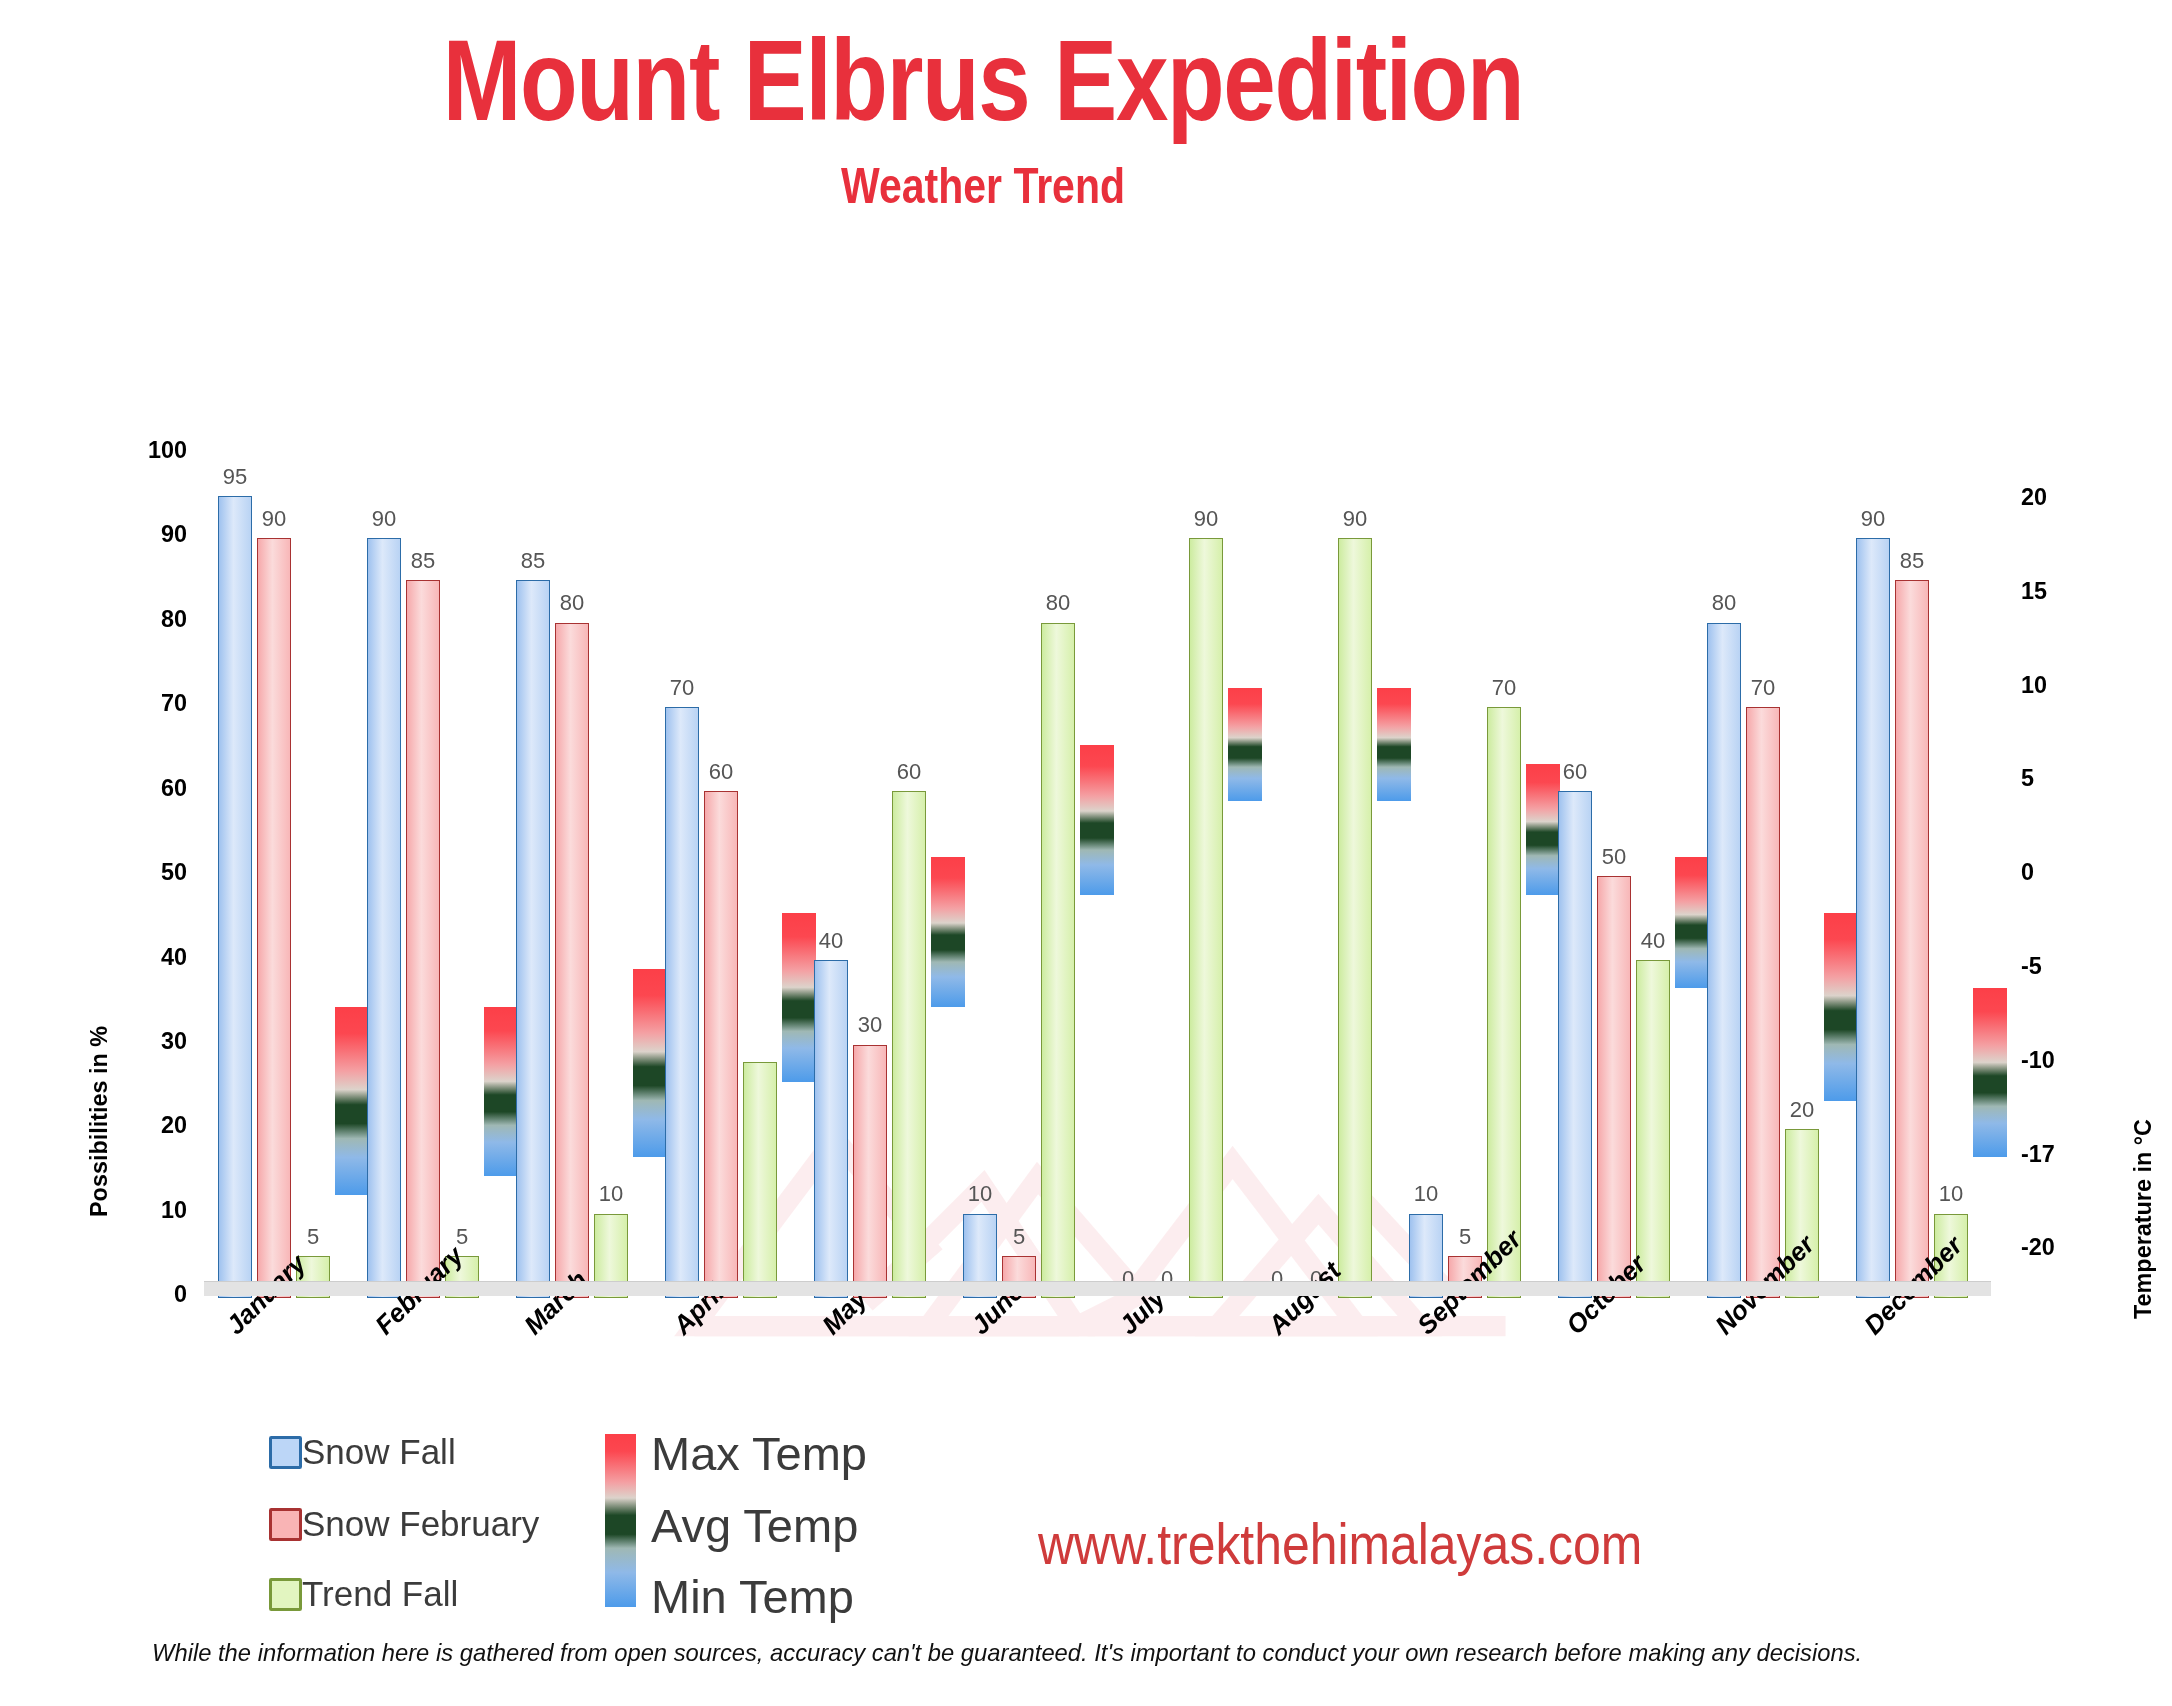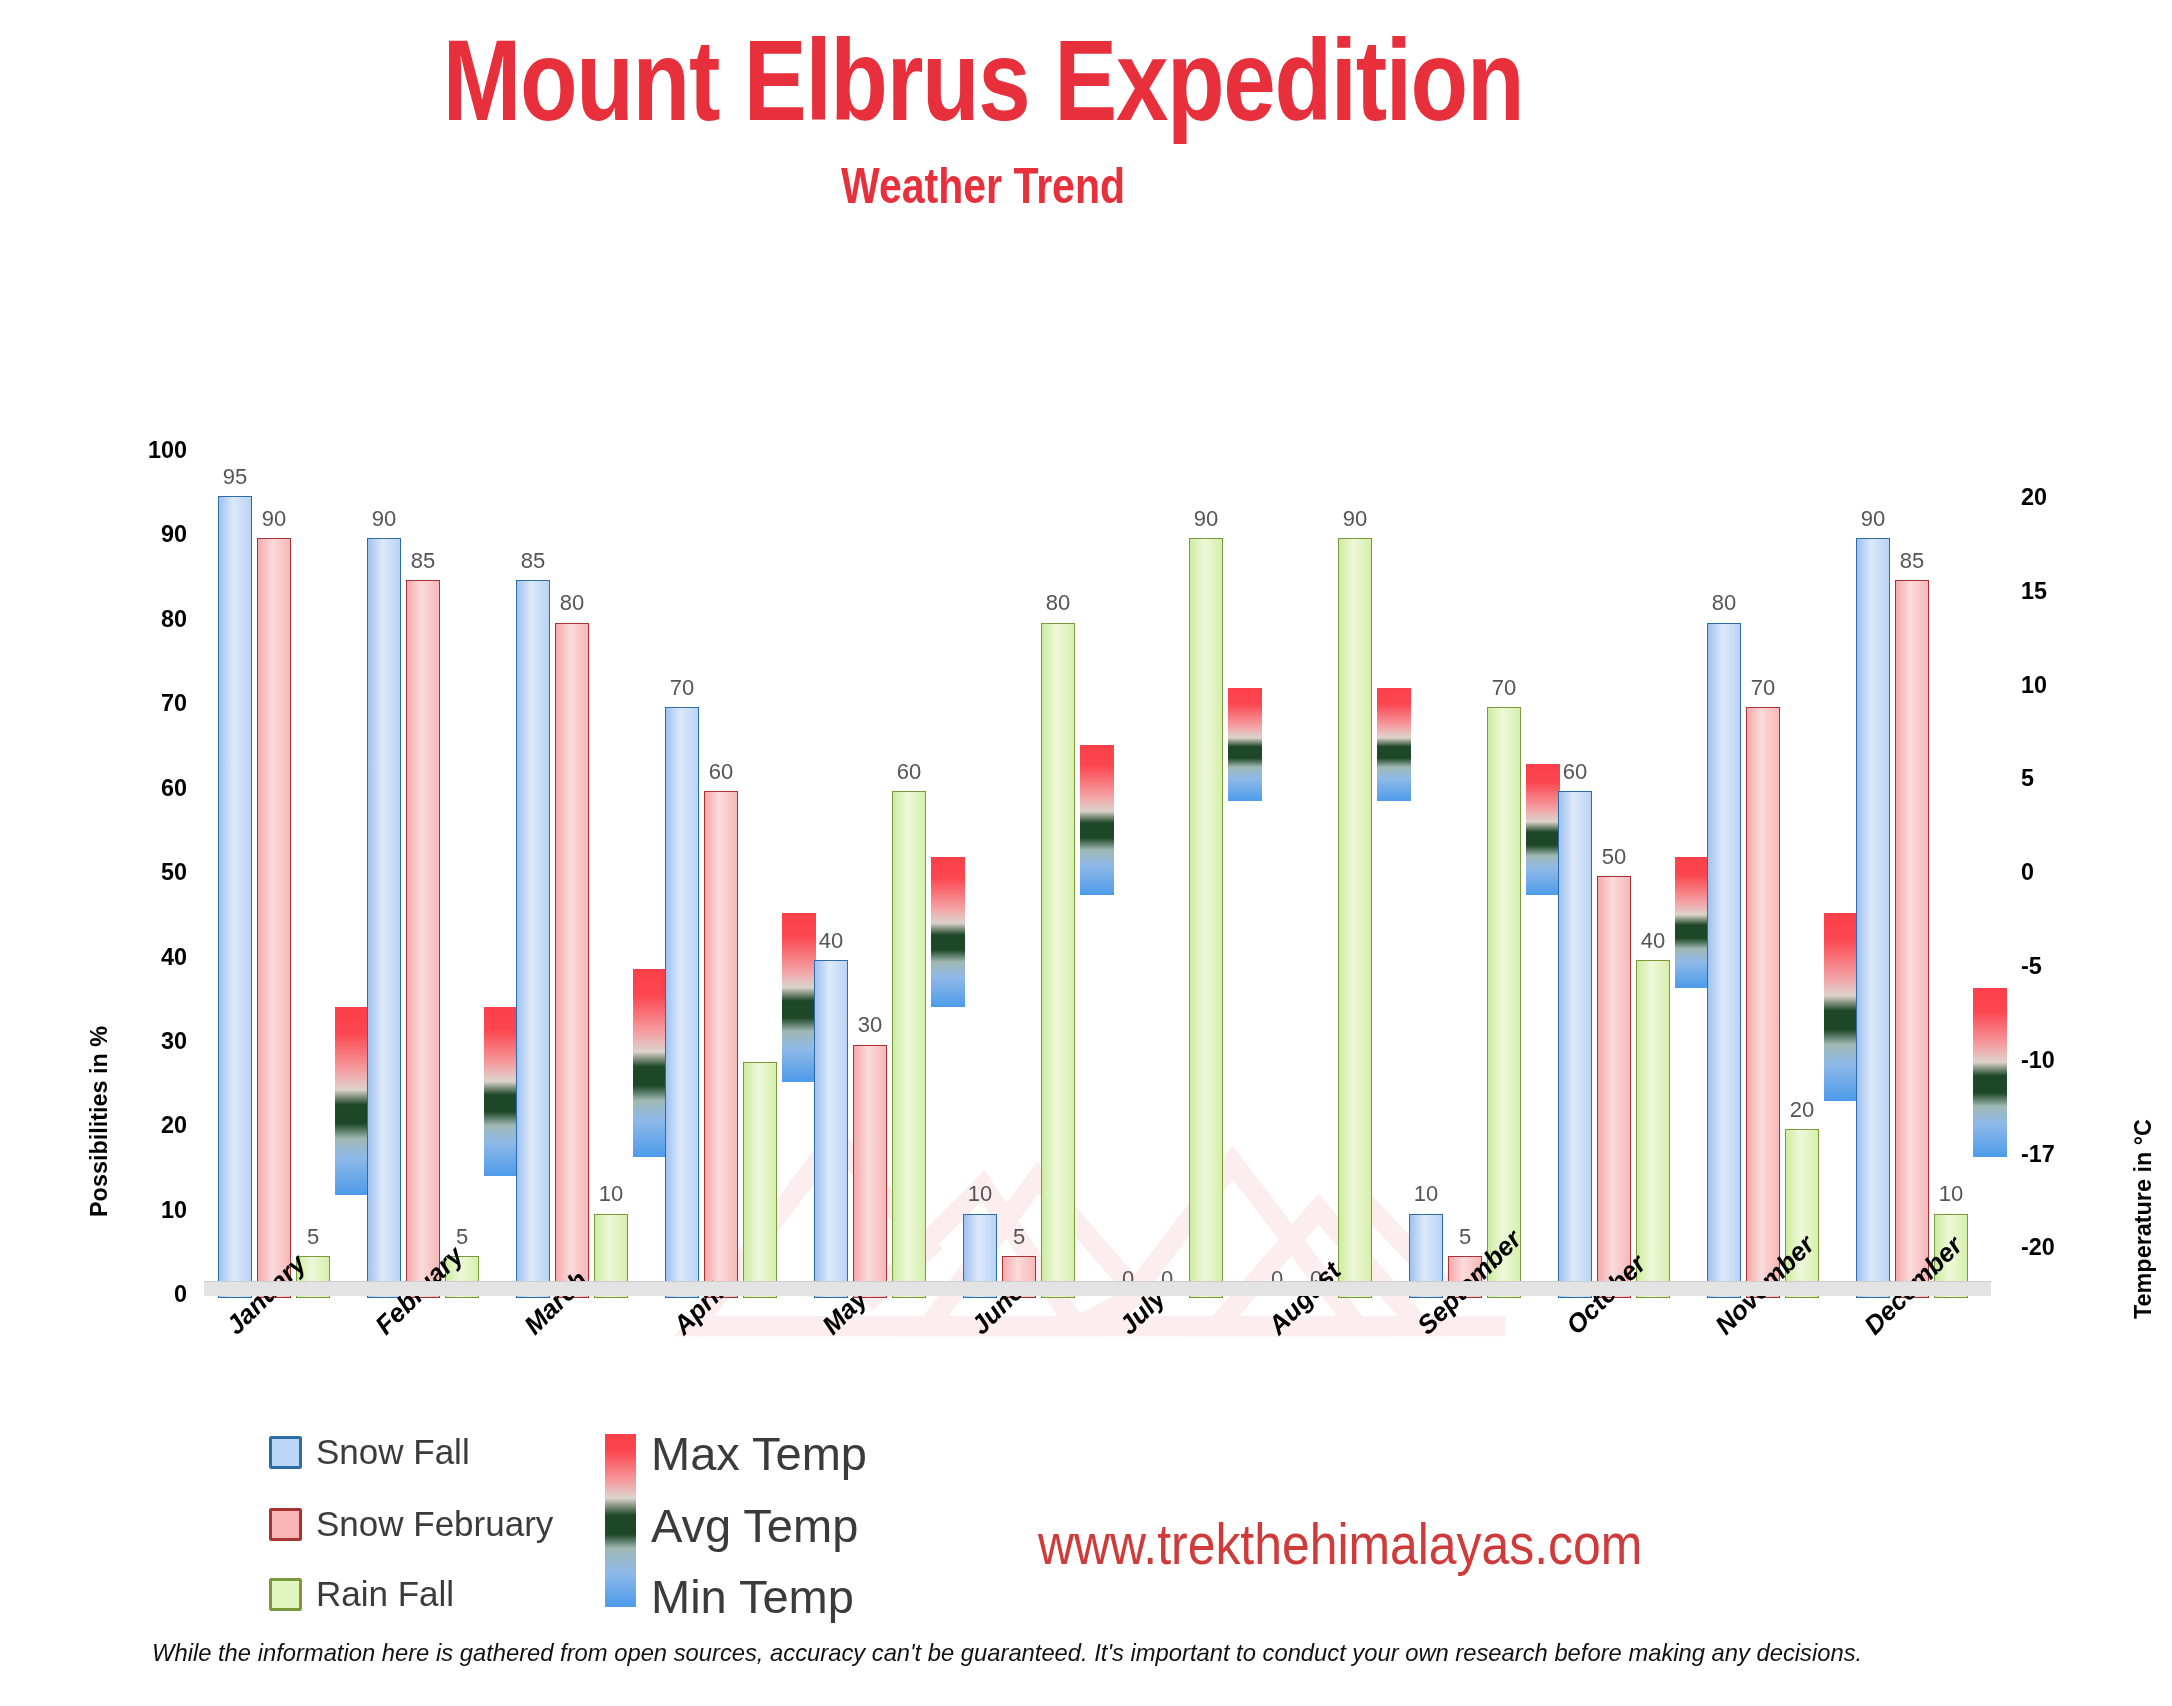--- a/index.html
+++ b/index.html
@@ -54,21 +54,21 @@
 
   .vlabel{position:absolute;font-size:22px;color:#555;text-align:center;
           white-space:nowrap;}
 
   .mlabel{position:absolute;font-size:26px;font-weight:700;font-style:italic;
           color:#000;white-space:nowrap;transform:rotate(-45deg);
           transform-origin:left top;}
 
   
   #legend{position:absolute;left:269px;top:1432px;width:858px;height:179px;}
-  .lg-item{position:absolute;display:flex;align-items:center;gap:14px;}
+  .lg-item{position:absolute;display:flex;align-items:center;}
   .lg-sw{width:33px;height:33px;box-sizing:border-box;border-radius:2.3px;}
   .sw-snow{background:#bcd6f7;border:3.1px solid #2c6ca8;}
   .sw-cond{background:#f9b4b5;border:3.1px solid #a83232;}
   .sw-rain{background:#e2f5c0;border:3.1px solid #79993a;}
   .lg-text{font-size:35px;color:#3b3b3b;white-space:nowrap;}
   #lg-gradient{position:absolute;left:336px;top:1.6px;width:31px;height:173px;
      background:linear-gradient(to bottom,#fc3f48 0%,#fc4750 10%,#f4a0a3 28%,
        #dcd3cb 37%,#1d4726 47%,#1d4726 58%,#9fb8b4 66%,#8fb9e8 80%,#4d9bea 100%);}
   .lg-tlabel{position:absolute;left:382px;font-size:47px;color:#3b3b3b;
              white-space:nowrap;}
@@ -254,21 +254,21 @@
   <div class="lg-item" style="left:0;top:0">
     <span class="lg-sw sw-snow"></span>
     <span class="lg-text">Snow Fall</span>
   </div>
   <div class="lg-item" style="left:0;top:72px">
     <span class="lg-sw sw-cond"></span>
     <span class="lg-text">Snow February</span>
   </div>
   <div class="lg-item" style="left:0;top:142px">
     <span class="lg-sw sw-rain"></span>
-    <span class="lg-text">Rain Fall</span>
+    <span class="lg-text">Trend Fall</span>
   </div>
 
   <div id="lg-gradient"></div>
   <div class="lg-tlabel" style="top:-6.2px">Max Temp</div>
   <div class="lg-tlabel" style="top:66px">Avg Temp</div>
   <div class="lg-tlabel" style="top:137px">Min Temp</div>
 </div>
 
 <div id="site-url">www.trekthehimalayas.com</div>
 <div id="disclaimer">While the information here is gathered from open sources, accuracy can't be guaranteed. It's important to conduct your own research before making any decisions.</div>

